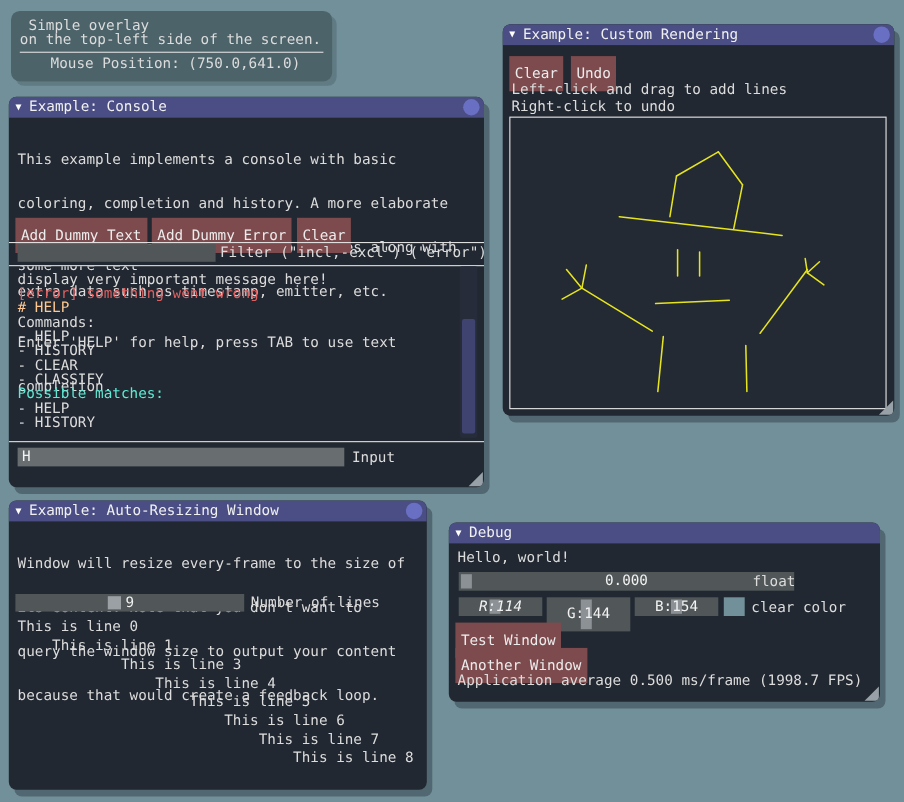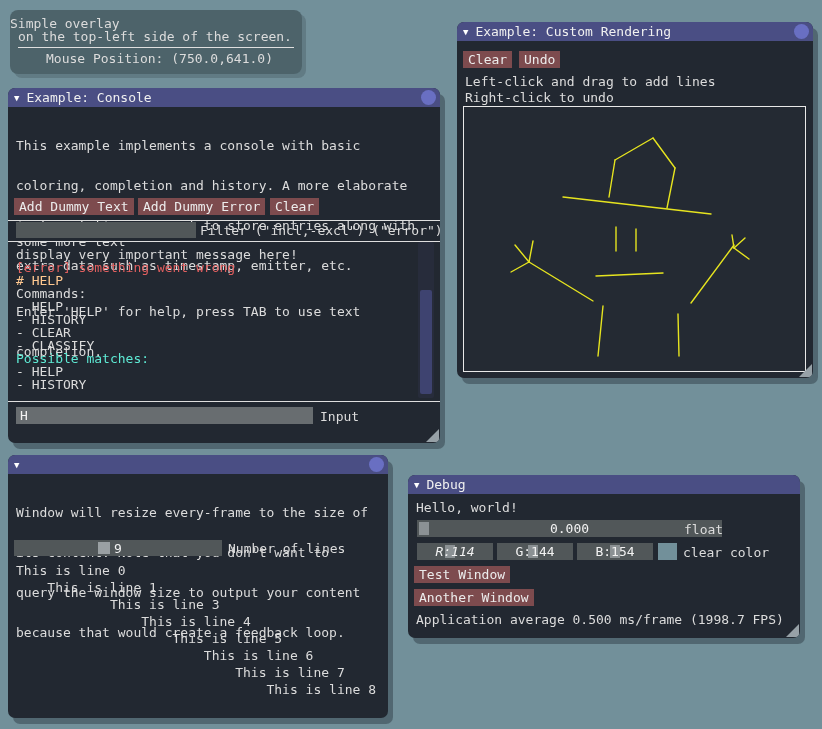--- a/index.html
+++ b/index.html
@@ -17,21 +17,21 @@
     position:absolute;left:0;top:0;right:0;height:19px;background:#4a4e84;
     display:flex;align-items:center;padding-left:6px;box-sizing:border-box;
     color:#f0f0f0;
   }
   .title-arrow{font-size:9px;margin-right:7px;color:#ffffff;}
   .close-btn{
     position:absolute;right:4px;top:2px;width:15px;height:15px;border-radius:50%;
     background:#696fc2;
   }
   .btn{
-    position:absolute;height:17px;background:#7d4b4e;color:#ececec;
+    position:absolute;height:32px;background:#7d4b4e;color:#ececec;
     display:flex;align-items:center;padding:0 5px;white-space:nowrap;
   }
   .frame{
     position:absolute;background:#515759;color:#f2f2f2;
     display:flex;align-items:center;box-sizing:border-box;
   }
   .grab{position:absolute;top:2px;bottom:2px;background:#8b9194;}
   .separator{position:absolute;left:0;right:0;height:1px;background:#dfdfdf;}
   .lbl{position:absolute;white-space:nowrap;}
   .log-line{height:13px;line-height:13px;white-space:pre;}
@@ -51,21 +51,21 @@
     background:rgba(18,26,30,0.38);border-radius:8px;
     box-shadow:4px 4px 0 rgba(20,30,36,0.18);
   }
   .center-val{position:absolute;left:0;right:0;text-align:center;top:0;bottom:0;
     display:flex;align-items:center;justify-content:center;}
 </style>
 </head>
 <body>
 
 <div class="overlay">
-  <div class="lbl" style="left:0;top:6px;">Simple overlay</div>
+  <div class="lbl" style="left:16px;top:6px;">Simple overlay</div>
   <div class="lbl" style="left:8px;top:19px;">on the top-left side of the screen.</div>
   <div class="separator" style="top:37px;left:8px;right:8px;"></div>
   <div class="lbl" style="left:8px;top:41px;margin-left:28px;">Mouse Position: (750.0,641.0)</div>
 </div>
 
 <div class="window" style="left:8px;top:88px;width:432px;height:355px;">
   <div class="titlebar">
     <span class="title-arrow">▼</span>
     <span>Example: Console</span>
     <span class="close-btn"></span>
@@ -143,20 +143,21 @@
         <line x1="139" y1="199" x2="134" y2="249" stroke="#e6e41f" stroke-width="1.4" stroke-linecap="round"></line>
         <line x1="214" y1="207" x2="215" y2="249" stroke="#e6e41f" stroke-width="1.4" stroke-linecap="round"></line>
       </svg>
   </div>
   <div class="resize-grip"></div>
 </div>
 
 <div class="window" style="left:8px;top:455px;width:380px;height:263px;">
   <div class="titlebar">
     <span class="title-arrow">▼</span>
+    <span>Example: Auto-Resizing Window</span>
     <span class="close-btn"></span>
   </div>
   <div class="lbl" style="left:8px;top:24px;line-height:13.4px;white-space:pre;">
     <div>Window will resize every-frame to the size of</div>
     <div>its content. Note that you don't want to</div>
     <div>query the window size to output your content</div>
     <div>because that would create a feedback loop.</div>
   </div>
   <div class="frame" style="left:6px;top:85px;width:208px;height:16px;">
     <div class="grab" style="left:84px;width:12px;background:#9aa0a3;"></div>
@@ -183,21 +184,21 @@
   <div class="lbl" style="left:8px;top:25px;">Hello, world!</div>
   <div class="frame" style="left:9px;top:45px;width:305px;height:17px;">
     <div class="grab" style="left:2px;width:10px;"></div>
     <div class="center-val">0.000</div>
   </div>
   <div class="lbl" style="left:276px;top:47px;">float</div>
   <div class="frame" style="left:9px;top:68px;width:76px;height:17px;font-style:italic;">
     <div class="grab" style="left:28px;width:10px;"></div>
     <div class="center-val">R:114</div>
   </div>
-  <div class="frame" style="left:89px;top:68px;width:76px;height:17px;">
+  <div class="frame" style="left:89px;top:68px;width:76px;height:31px;">
     <div class="grab" style="left:31px;width:10px;"></div>
     <div class="center-val">G:144</div>
   </div>
   <div class="frame" style="left:169px;top:68px;width:76px;height:17px;">
     <div class="grab" style="left:33px;width:10px;"></div>
     <div class="center-val">B:154</div>
   </div>
   <div id="clear-color-swatch" style="position: absolute; left: 250px; top: 68px; width: 19px; height: 17px; background: rgb(114, 144, 154);"></div>
   <div class="lbl" style="left:275px;top:70px;">clear color</div>
   <div class="btn" style="left:6px;top:91px;">Test Window</div>

